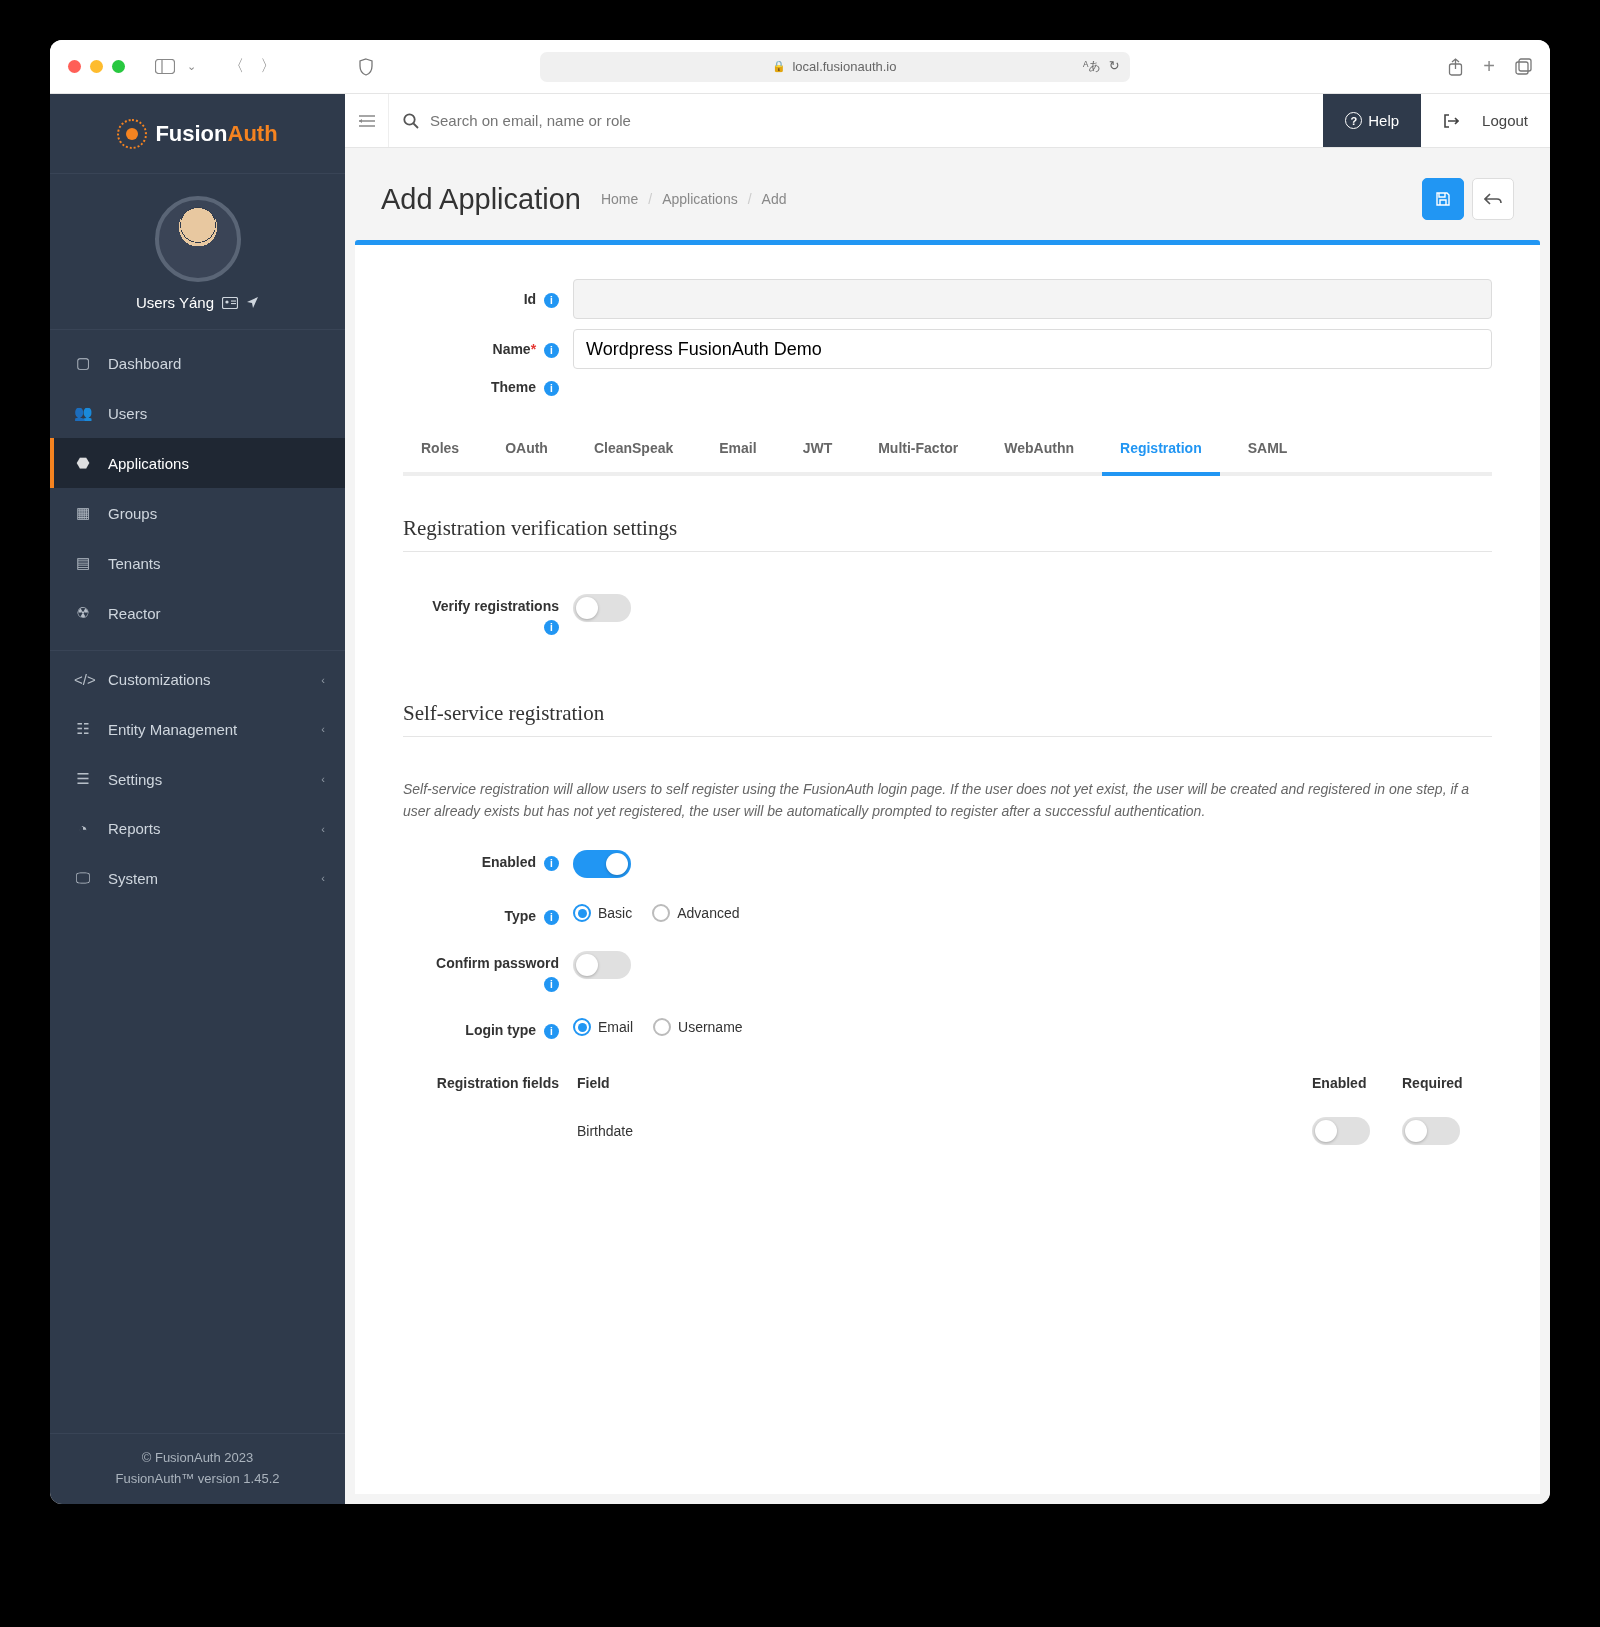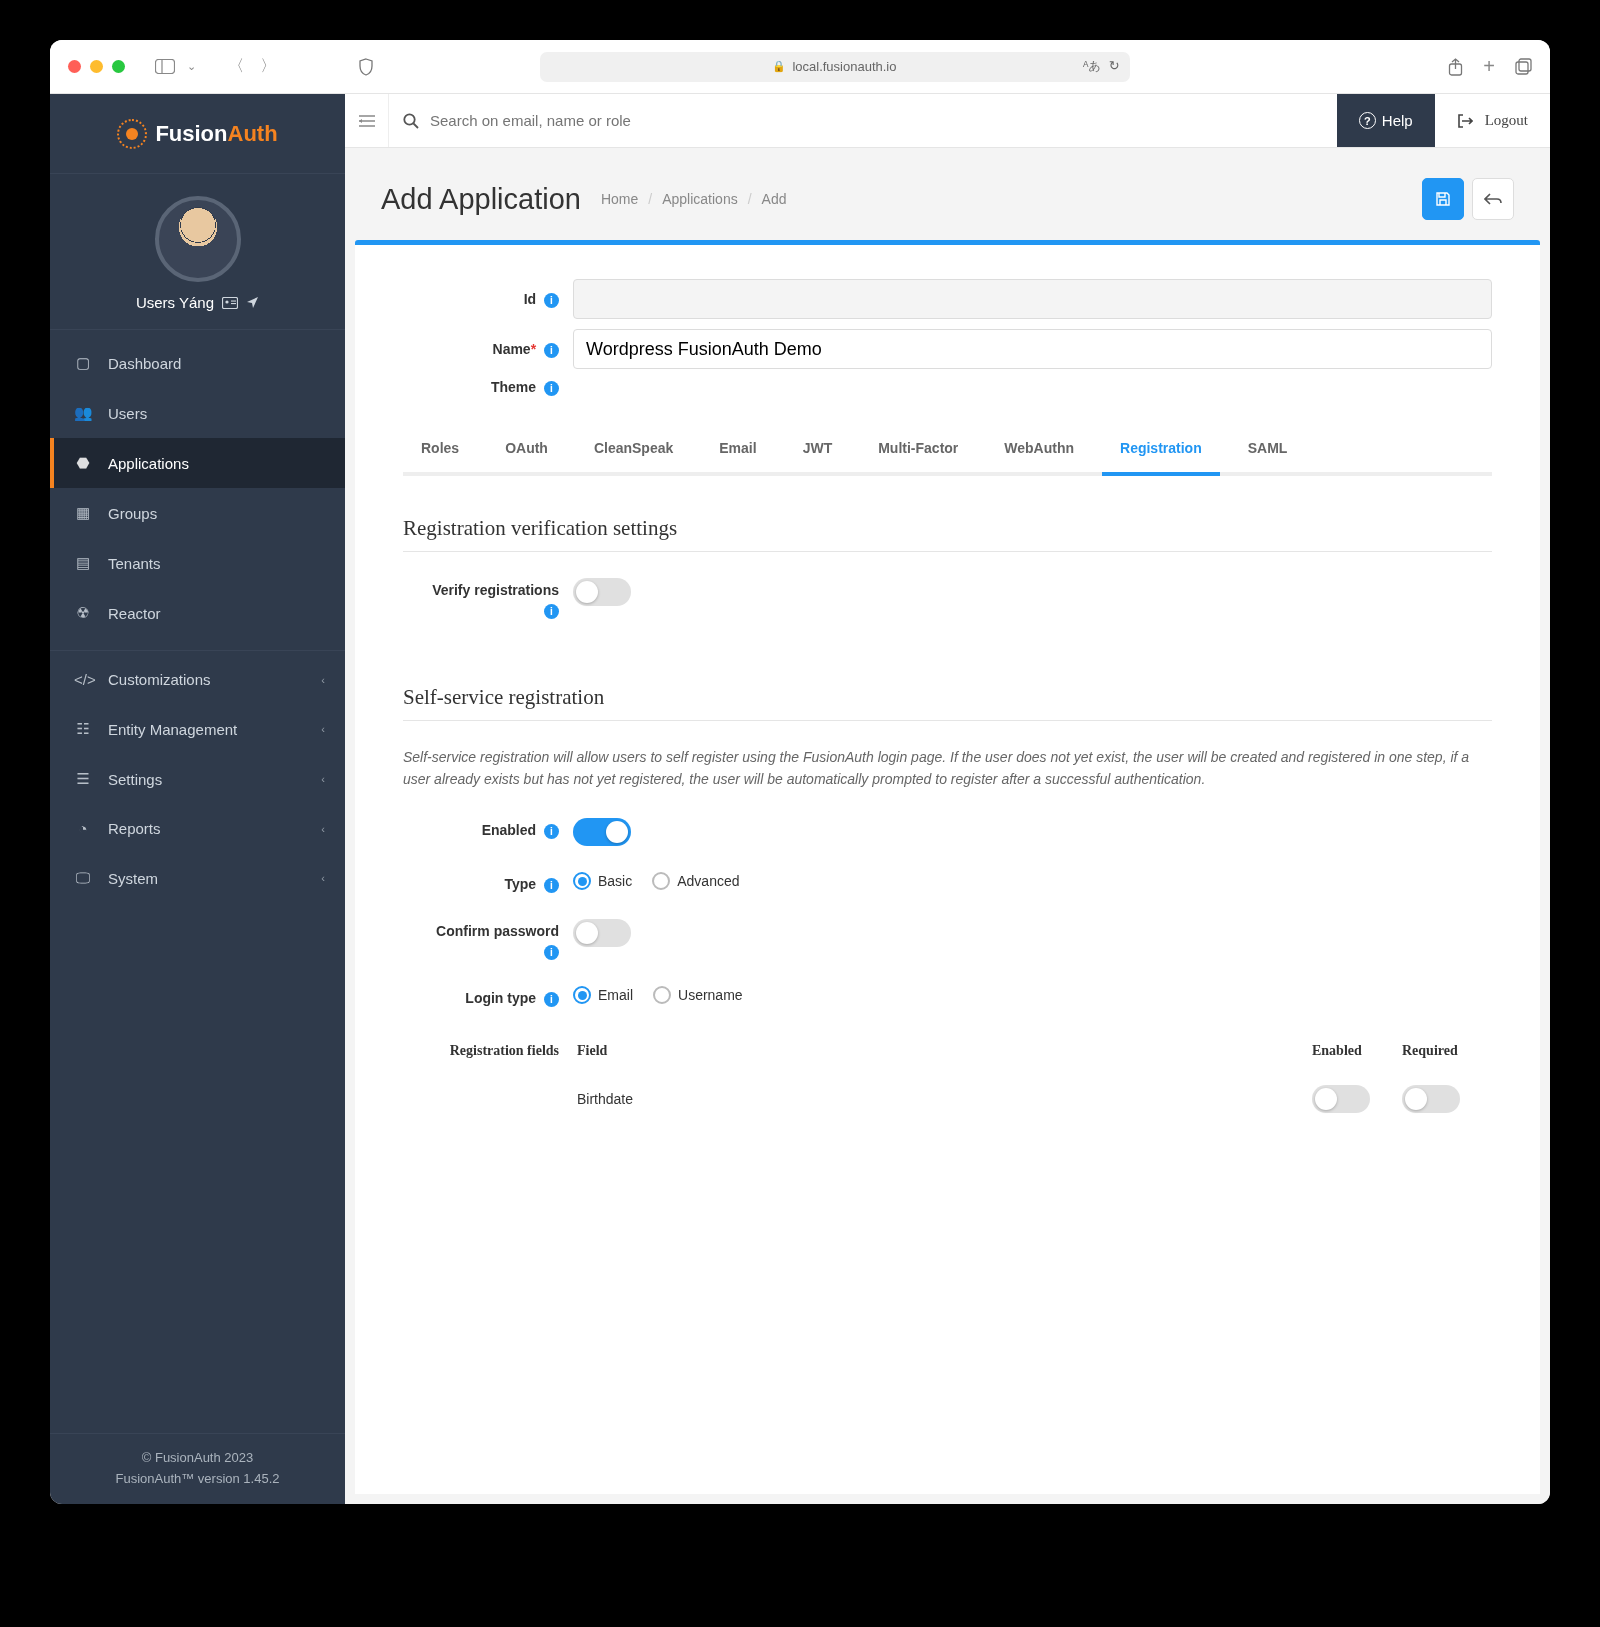--- a/index.html
+++ b/index.html
@@ -41,21 +41,21 @@
 
 .footer { margin-top: auto; text-align: center; padding: 14px 0; font-size: 13px; color: #aab3bd; border-top: 1px solid #394456; line-height:1.6; }
 
 
 .main { flex: 1; background: #f4f4f4; display: flex; flex-direction: column; min-width: 0; }
 .topbar { height: 54px; background: #fff; border-bottom: 1px solid #e5e5e5; display: flex; align-items: stretch; }
 .toggle { width: 44px; display:flex; align-items:center; justify-content:center; color:#888; border-right:1px solid #eee;}
 .search { flex:1; display:flex; align-items:center; padding:0 14px; gap:11px; color:#888;justify-content:flex-end; }
 .search input { border:none; outline:none; font-size:15px; width:100%; background:transparent; }
 .help-btn { background:#2f3a4b; color:#fff; padding:0 22px; display:flex; align-items:center; gap:6px; font-size:15px; }
-.logout { padding:0 22px; display:flex; align-items:center; gap:12px; color:#444; font-size:15px;font-family:Liberation Serif, serif; }
+.logout { padding:0 22px; display:flex; align-items:center; gap:23px; color:#444; font-size:15px; }
 
 .header { padding: 30px 36px 20px; display:flex; align-items:center; gap:20px; }
 .header h1 { font-size: 29px; font-weight: 400; color:#333; }
 .crumbs { display:flex; gap:10px; color:#888; font-size:14px; }
 .crumbs .sep { color:#ccc; }
 .header-actions { margin-left:auto; display:flex; gap:8px; }
 .btn { width:42px; height:42px; border:1px solid #ddd; border-radius:5px; background:#fff; display:flex; align-items:center; justify-content:center; cursor:pointer; font-size:16px; color:#555;}
 .btn.primary { background:#2196f3; border-color:#2196f3; color:#fff; }
 
 .panel { margin: 0 10px 10px 10px; background:#fff; border-top:5px solid #2196f3; padding: 34px 48px 10px 48px; flex:1; overflow:hidden; border-radius: 3px 3px 0 0; }
@@ -67,40 +67,40 @@
 .form-row input[type=text], .form-row select { flex:1; height:40px; border:1px solid #dcdcdc; border-radius:4px; padding:0 12px; font-size:18px; background:#fff; }
 .form-row input[readonly]{ background:#f4f4f4; }
 .form-row select { background:#f4f4f4; color:#666; appearance:none; position:relative; }
 .select-wrap { flex:1; position:relative; }
 .select-wrap::after { content:"⌄"; position:absolute; right:14px; top:8px; color:#888; font-size:16px; pointer-events:none; }
 
 .tabs { display:flex; border-bottom:4px solid #eee; margin:30px 0 40px; gap: 10px; }
 .tab { padding: 14px 18px 16px; font-weight:700; font-size:14px; color:#666; cursor:pointer; margin-bottom:-4px; }
 .tab.active { color:#2196f3; border-bottom:4px solid #2196f3; }
 
-h3.section { font-size:21px; font-weight:400; border-bottom:1px solid #e5e5e5; padding-bottom:10px; margin-bottom:26px; color:#333; font-family: Georgia, serif; }
+h3.section { font-size:21px; font-weight:400; border-bottom:1px solid #e5e5e5; padding-bottom:10px; margin-bottom:42px; color:#333; font-family: Georgia, serif; }
 .desc { font-style:italic; color:#666; font-size:14px; line-height:1.55; margin-bottom:28px; }
 
 .toggle-sw { width:58px; height:28px; border-radius:14px; background:#e0e0e0; position:relative; cursor:pointer; }
 .toggle-sw::after { content:""; position:absolute; width:22px; height:22px; background:#fff; border-radius:50%; top:3px; left:3px; box-shadow:0 1px 3px rgba(0,0,0,.25); transition:.2s; }
 .toggle-sw.on { background:#2196f3; }
 .toggle-sw.on::after { left:33px; }
 
 .radio { width:18px; height:18px; border:2px solid #bbb; border-radius:50%; display:inline-flex; align-items:center; justify-content:center; cursor:pointer; }
 .radio.checked { border-color:#2196f3; }
 .radio.checked::after { content:""; width:9px; height:9px; background:#2196f3; border-radius:50%; }
 .radio-group { display:flex; gap:20px; align-items:center; }
 .radio-label { display:flex; align-items:center; gap:7px; font-size:14px; cursor:pointer; }
 
 .field-row { display:flex; align-items:flex-start; margin-bottom:26px; }
 .field-row .lbl { width:170px; text-align:right; padding-right:14px; font-weight:600; font-size:14px; padding-top:4px; }
 .field-row .lbl .info-below { display:block; text-align:right; margin-top:4px; }
 
 .reg-table { width:100%; margin-top:6px; }
-.reg-table .th { display:flex; font-weight:700; font-size:14px; padding:10px 0;font-family:Liberation Serif, serif; }
+.reg-table .th { display:flex; font-weight:700; font-size:14px; padding:10px 0; }
 .reg-table .td-row { display:flex; padding:16px 0; align-items:center; }
 .reg-table .c1 { width:170px; text-align:right; padding-right:14px; }
 .reg-table .c2 { flex:1; padding-left:4px; }
 .reg-table .c3 { width:90px; text-align:left; }
 .reg-table .c4 { width:90px; text-align:left; }
 
 svg { display:block; }
 </style>
 </head>
 <body>

